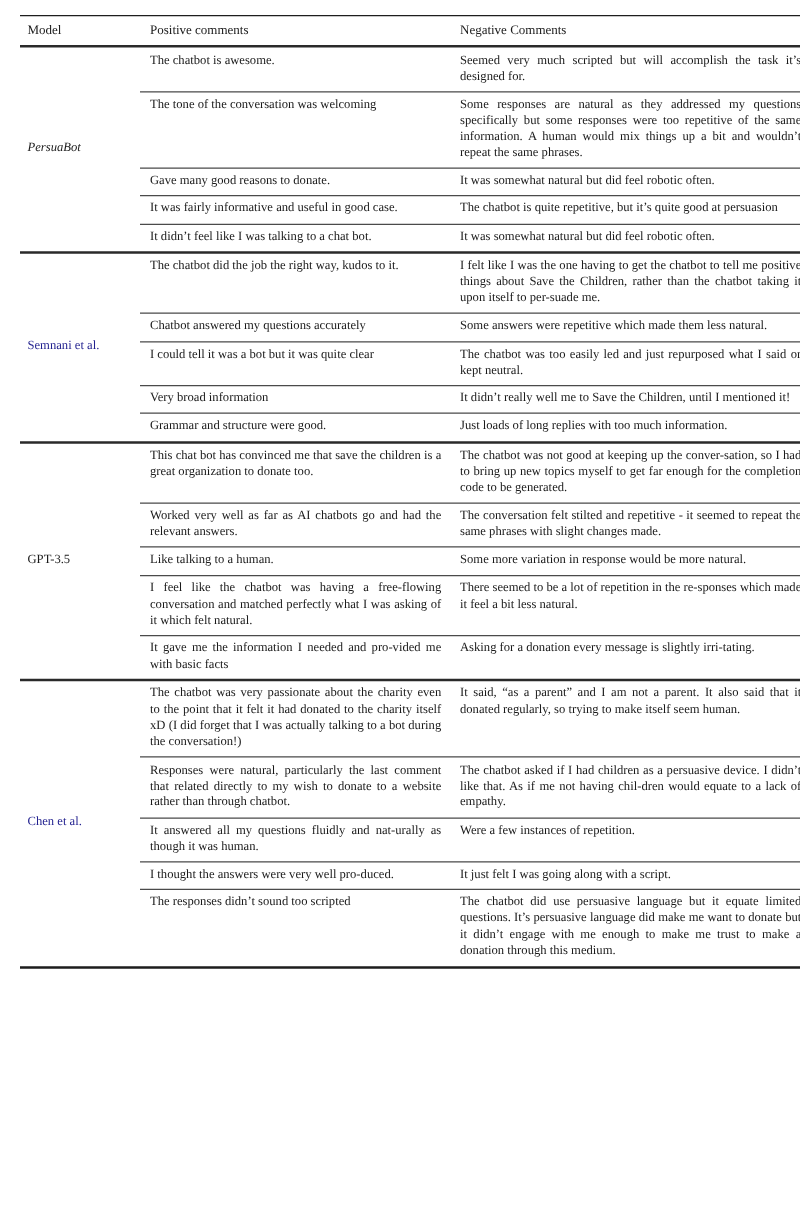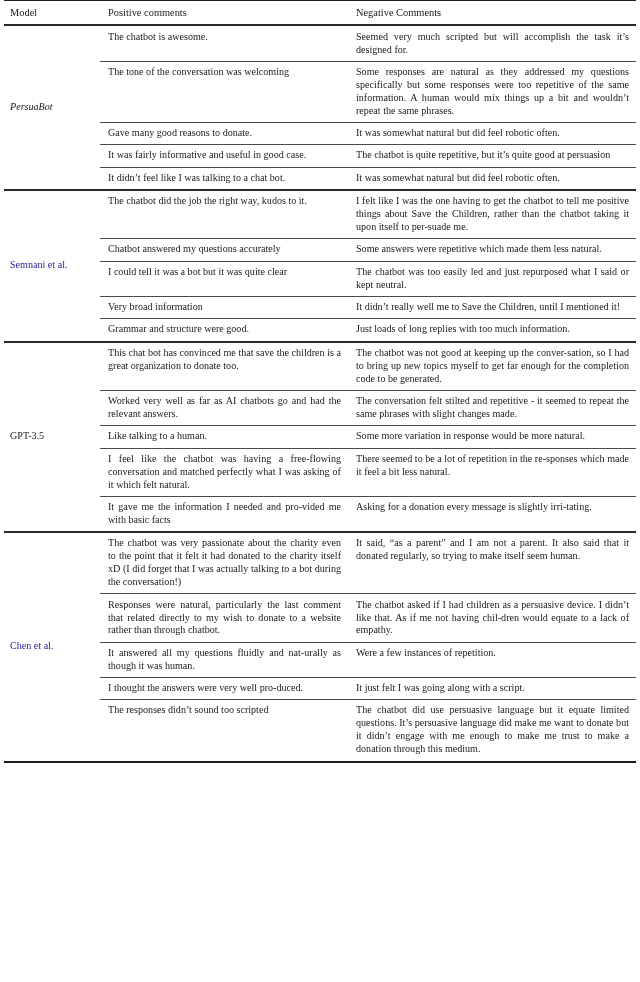--- a/index.html
+++ b/index.html
@@ -12,21 +12,21 @@
     height: 982px;
     font-family: "Liberation Serif", "DejaVu Serif", serif;
     color: #1a1a1a;
     overflow: hidden;
   }
 
   #table-wrap {
     position: relative;
     width: 520px;
     box-sizing: border-box;
-    padding: 0;
+    padding: 12px;
   }
 
   table.papertable {
     border-collapse: collapse;
     width: 632px;
     margin: 0 4px;
     table-layout: fixed;
     font-size: 10.1px;
     line-height: 1.285;
   }

